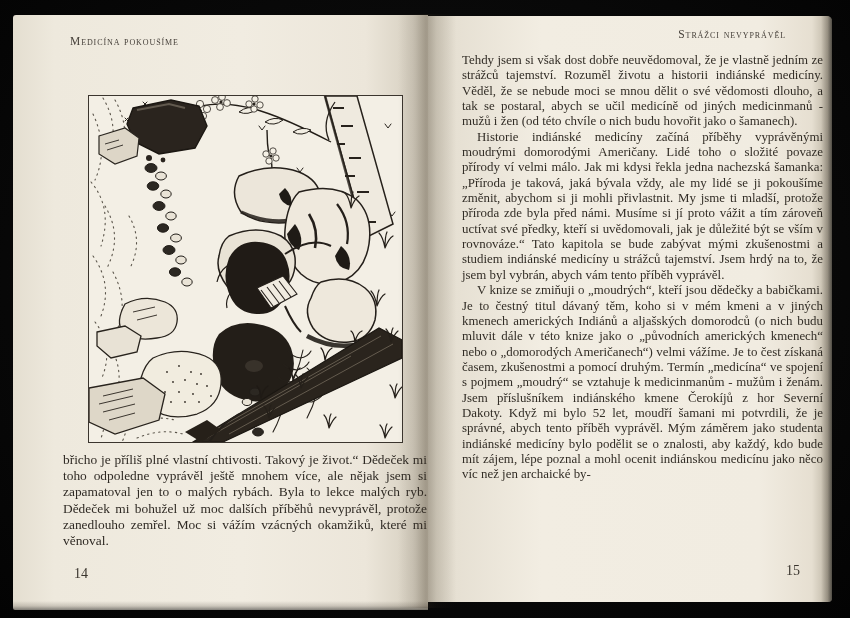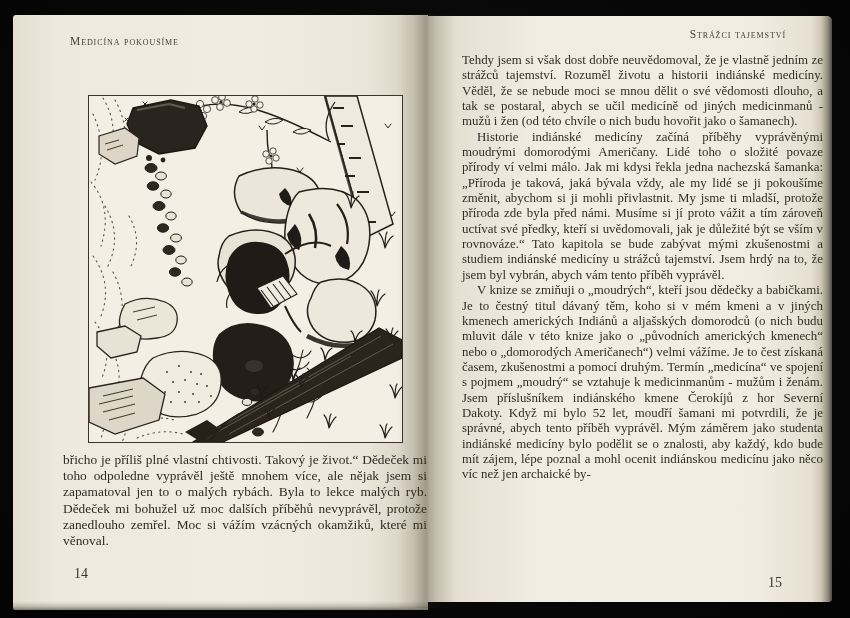--- a/index.html
+++ b/index.html
@@ -49,21 +49,21 @@
     border:1.2px solid #3b352e;background:#f3efe5;box-sizing:content-box;
   }
   .illo-frame svg{display:block;}
   .body-copy{position:absolute;text-align:justify;}
   .body-copy p{margin:0;}
   .body-copy p + p{text-indent:15px;}
   .copy-left{left:50px;top:437px;width:364px;font-size:13.4px;line-height:16.2px;color:#2f2a24;}
   .copy-right{left:34px;top:37px;width:361px;font-size:12.9px;line-height:15.35px;color:#322d26;}
   .folio{position:absolute;font-size:14px;color:#3a352e;}
   .folio-left{left:61px;top:551px;}
-  .folio-right{left:340px;top:547px;margin-top:12px;}
+  .folio-right{left:358px;top:547px;}
 </style>
 </head>
 <body>
 
 <div class="scan">
 
   <div class="page page-left">
     <div class="running-head head-left">Medicína pokoušíme</div>
 
     <div class="illo-frame">
@@ -300,21 +300,21 @@
     </div>
 
     <div class="body-copy copy-left">
       <p>břicho je příliš plné vlastní chtivosti. Takový je život.“ Dědeček mi toho odpoledne vyprávěl ještě mnohem více, ale nějak jsem si zapamatoval jen to o malých rybách. Byla to lekce malých ryb. Dědeček mi bohužel už moc dalších příběhů nevyprávěl, protože zanedlouho zemřel. Moc si vážím vzácných okamžiků, které mi věnoval.</p>
     </div>
 
     <div class="folio folio-left">14</div>
   </div>
 
   <div class="page page-right">
-    <div class="running-head head-right">Strážci tajemství</div>
+    <div class="running-head head-right">Strážci nevyprávěl</div>
 
     <div class="body-copy copy-right">
       <p>Tehdy jsem si však dost dobře neuvědomoval, že je vlastně jedním ze strážců tajemství. Rozuměl životu a historii indiánské medicíny. Věděl, že se nebude moci se mnou dělit o své vědomosti dlouho, a tak se postaral, abych se učil medicíně od jiných medicinmanů - mužů i žen (od této chvíle o nich budu hovořit jako o šamanech).</p>
       <p>Historie indiánské medicíny začíná příběhy vyprávěnými moudrými domorodými Američany. Lidé toho o složité povaze přírody ví velmi málo. Jak mi kdysi řekla jedna nachezská šamanka: „Příroda je taková, jaká bývala vždy, ale my lidé se ji pokoušíme změnit, abychom si ji mohli přivlastnit. My jsme ti mladší, protože příroda zde byla před námi. Musíme si jí proto vážit a tím zároveň uctívat své předky, kteří si uvědomovali, jak je důležité být se vším v rovnováze.“ Tato kapitola se bude zabývat mými zkušenostmi a studiem indiánské medicíny u strážců tajemství. Jsem hrdý na to, že jsem byl vybrán, abych vám tento příběh vyprávěl.</p>
       <p>V knize se zmiňuji o „moudrých“, kteří jsou dědečky a babičkami. Je to čestný titul dávaný těm, koho si v mém kmeni a v jiných kmenech amerických Indiánů a aljašských domorodců (o nich budu mluvit dále v této knize jako o „původních amerických kmenech“ nebo o „domorodých Američanech“) velmi vážíme. Je to čest získaná časem, zkušenostmi a pomocí druhým. Termín „medicína“ ve spojení s pojmem „moudrý“ se vztahuje k medicinmanům - mužům i ženám. Jsem příslušníkem indiánského kmene Čerokíjů z hor Severní Dakoty. Když mi bylo 52 let, moudří šamani mi potvrdili, že je správné, abych tento příběh vyprávěl. Mým záměrem jako studenta indiánské medicíny bylo podělit se o znalosti, aby každý, kdo bude mít zájem, lépe poznal a mohl ocenit indiánskou medicínu jako něco víc než jen archaické by-</p>
     </div>
 
     <div class="folio folio-right">15</div>
   </div>
 

